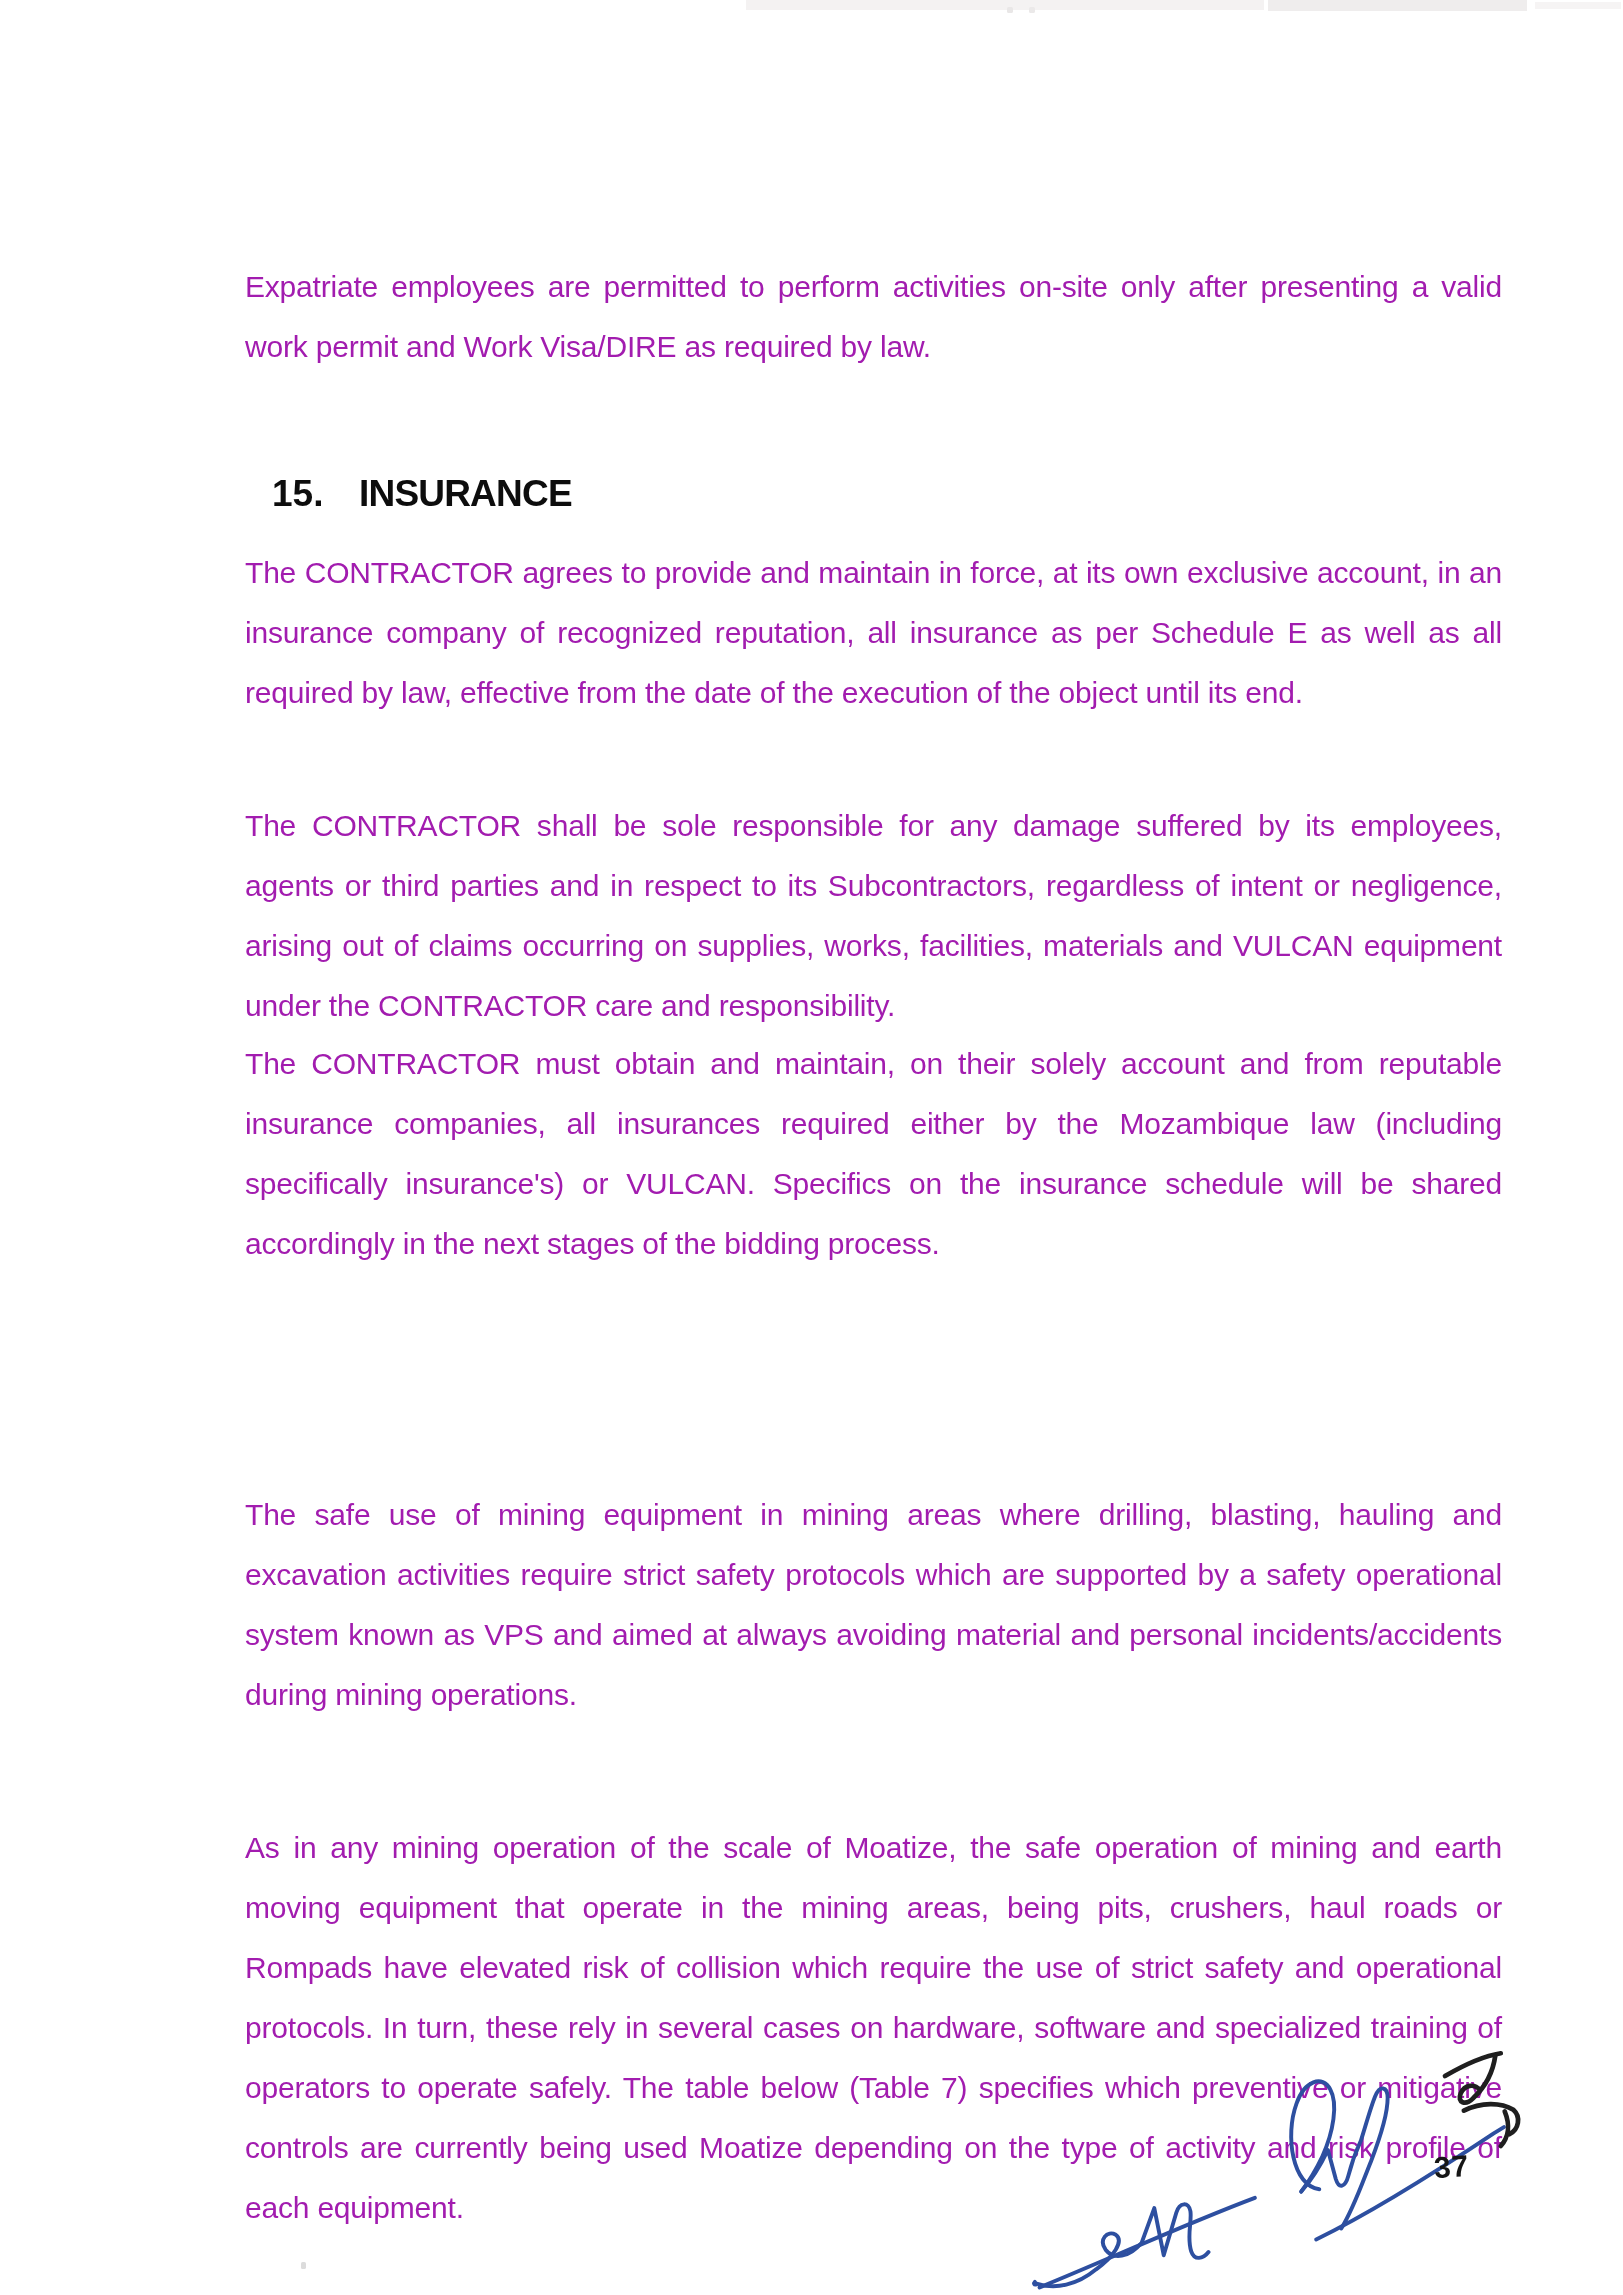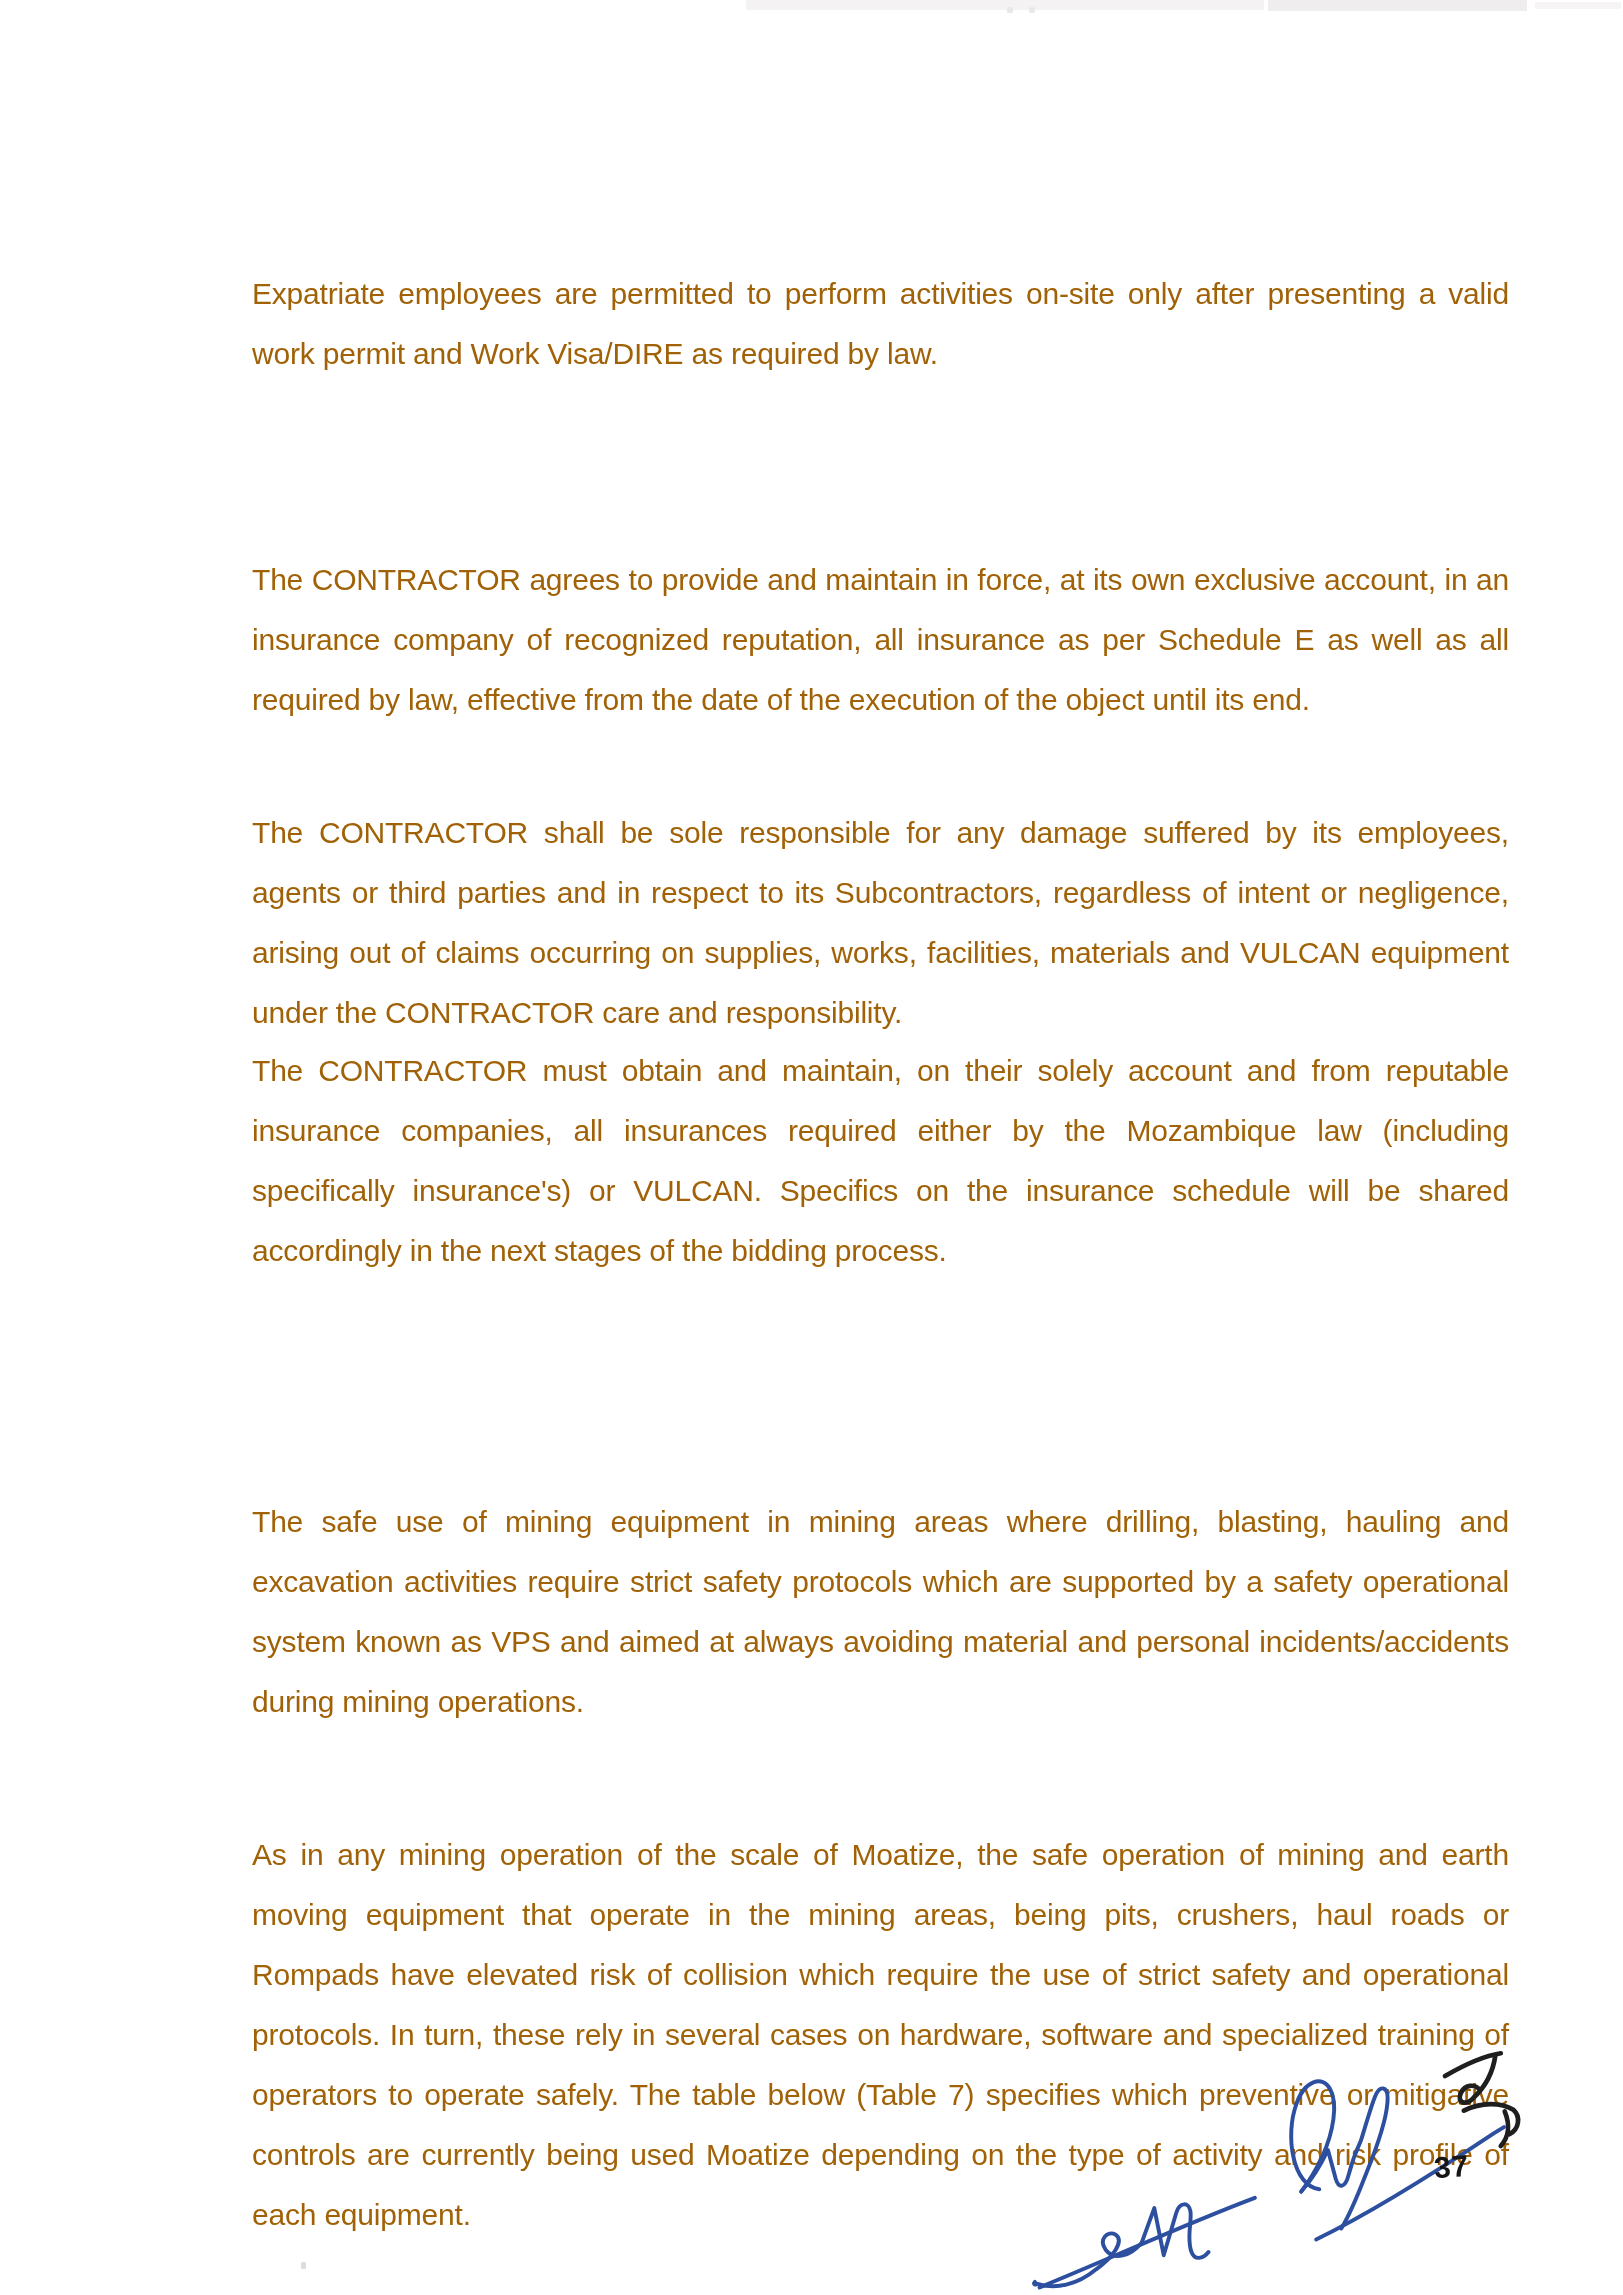--- a/index.html
+++ b/index.html
@@ -18,26 +18,26 @@
   .artifact.bar1 { left: 746px;  top: 0; width: 518px;  height: 10.2px; background: #f4f2f2; }
   .artifact.bar2 { left: 1268px; top: 0; width: 259px;  height: 11px; background: #efeded; }
   .artifact.bar3 { left: 1535px; top: 1.6px; width: 86px; height: 7.9px; background: #f6f4f4; }
   .artifact.speck1 { left: 1007px; top: 7px;  width: 5.5px; height: 5.5px; background: #e9e7e7; border-radius: 1.6px; }
   .artifact.speck2 { left: 1029px; top: 7px;  width: 5.5px; height: 5.5px; background: #ebe9e9; border-radius: 1.6px; }
   .artifact.speck3 { left: 301px;  top: 2262px; width: 4.7px; height: 7px; background: #dcdcdc; border-radius: 1.6px; }
 
   
   .block { position: absolute; left: 241px; width: 1257px; }
   p.body-par {
-    margin: 11px;
+    margin: 4px;
     font-size: 30px;
     line-height: 60px;
     text-align: justify;
     letter-spacing: -0.2px;
-    color: #a16207;
+    color: #a21caf;
   }
   .heading {
     position: absolute; left: 241px; width: 1257px;
     box-sizing: border-box; padding-left: 118px;
     font-weight: bold;
     font-size: 37px;
     letter-spacing: -0.8px;
     text-align: justify;
     color: #0d0d0d;
   }
@@ -68,20 +68,24 @@
 
   <div class="artifact bar1"></div>
   <div class="artifact bar2"></div>
   <div class="artifact bar3"></div>
   <div class="artifact speck1"></div>
   <div class="artifact speck2"></div>
   <div class="artifact speck3"></div>
 
   <p class="body-par block" id="p-intro">Expatriate employees are permitted to perform activities on-site only after presenting a valid work permit and Work Visa/DIRE as required by law.</p>
 
+  <h2 class="heading" id="h15">
+    <span class="h-num">15.</span>
+    <span>INSURANCE</span>
+  </h2>
 
   <p class="body-par block" id="p-s15-0">The CONTRACTOR agrees to provide and maintain in force, at its own exclusive account, in an insurance company of recognized reputation, all insurance as per Schedule E as well as all required by law, effective from the date of the execution of the object until its end.</p>
 
   <p class="body-par block" id="p-s15-1">The CONTRACTOR shall be sole responsible for any damage suffered by its employees, agents or third parties and in respect to its Subcontractors, regardless of intent or negligence, arising out of claims occurring on supplies, works, facilities, materials and VULCAN equipment under the CONTRACTOR care and responsibility.</p>
 
   <p class="body-par block" id="p-s15-2">The CONTRACTOR must obtain and maintain, on their solely account and from reputable insurance companies, all insurances required either by the Mozambique law (including specifically insurance's) or VULCAN. Specifics on the insurance schedule will be shared accordingly in the next stages of the bidding process.</p>
 
 
   <p class="body-par block" id="p-s16-0">The safe use of mining equipment in mining areas where drilling, blasting, hauling and excavation activities require strict safety protocols which are supported by a safety operational system known as VPS and aimed at always avoiding material and personal incidents/accidents during mining operations.</p>
 

